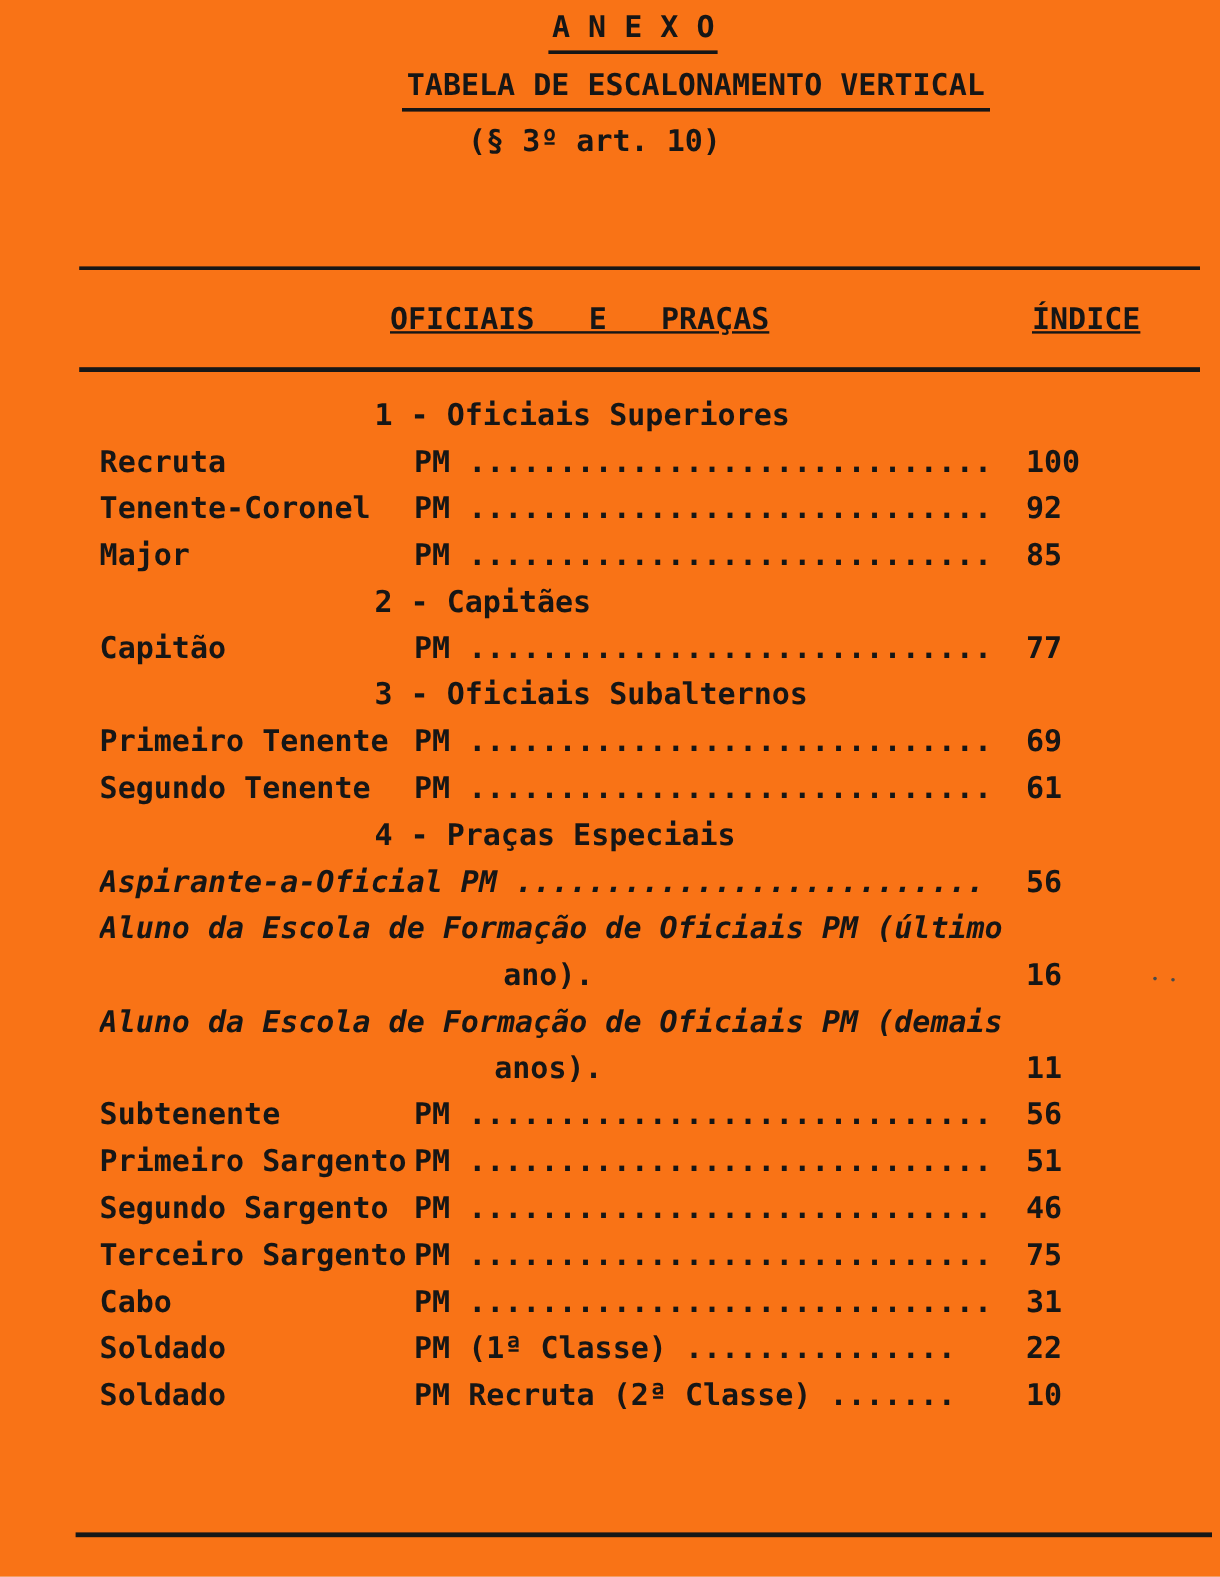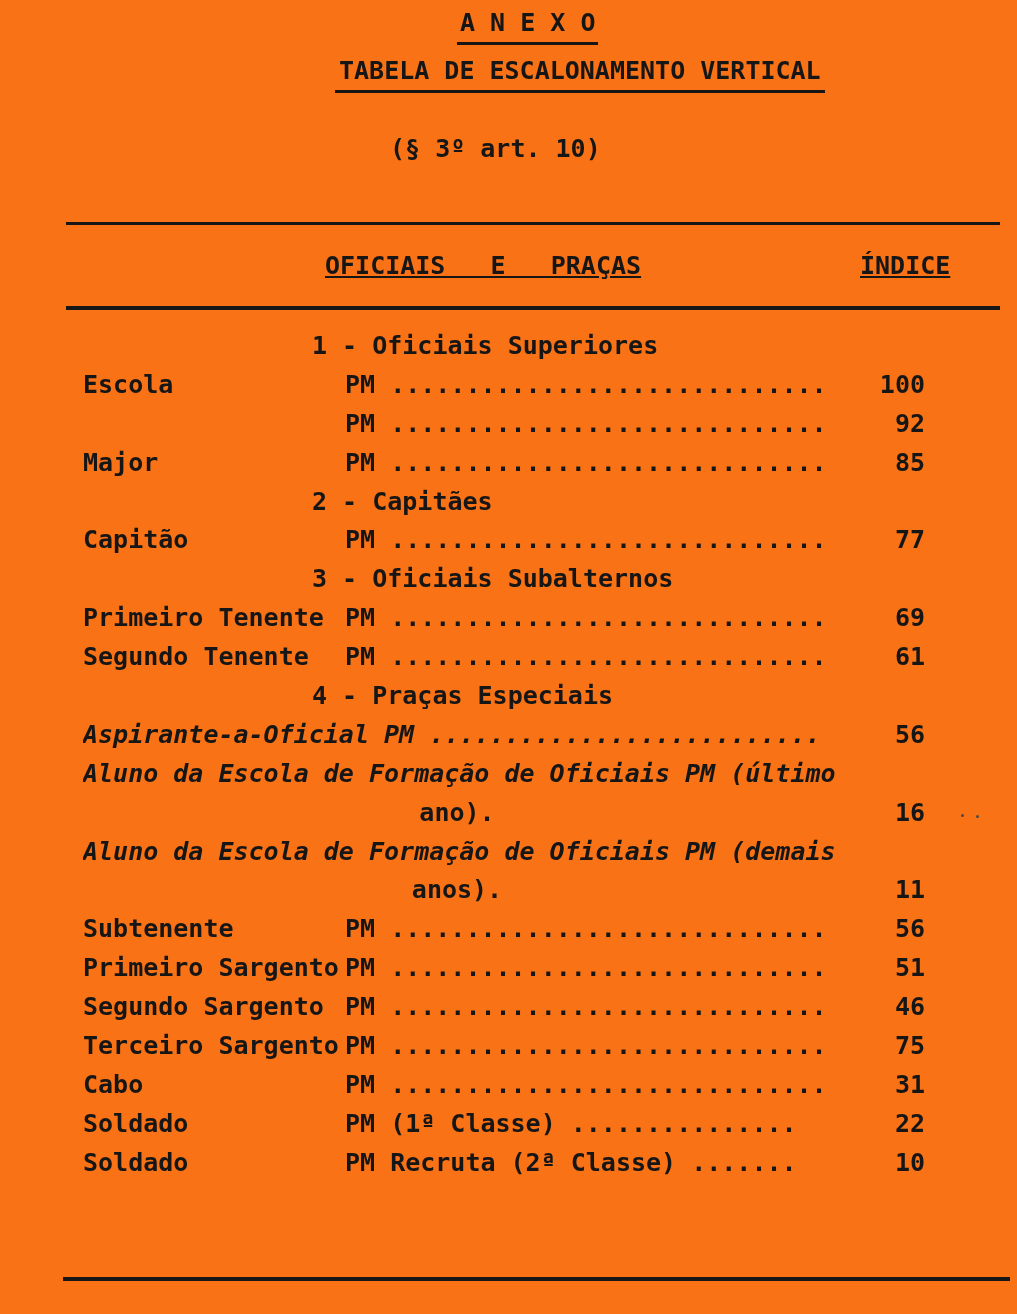--- a/index.html
+++ b/index.html
@@ -9,40 +9,40 @@
     margin:0 auto;
     background:#f97316;
     color:#161616;
     font-family:"DejaVu Sans Mono", "Liberation Mono", monospace;
     font-weight:700;
     overflow:hidden;
   }
   .title{position:absolute;font-size:25px;white-space:pre;letter-spacing:0;}
   .t1{left:457px;top:8px;border-bottom:3px solid #161616;padding:0 3px 5px 3px;}
   .t2{left:290px;top:56px;border-bottom:3px solid #161616;padding:0 4px 5px 4px;margin-left:45px;}
-  .t3{left:390px;top:103px;margin-top:31px;}
+  .t3{left:390px;top:103px;}
   .rule{position:absolute;background:#171717;}
   .rule-top{left:66px;top:222px;width:934px;height:3px;}
   .rule-mid{left:66px;top:306px;width:934px;height:4px;}
   .rule-bottom{left:63px;top:1277px;width:947px;height:4px;}
   .thead{position:absolute;top:251px;font-size:25px;white-space:pre;text-decoration:underline;}
   .thead-col1{left:325px;}
   .thead-col2{left:860px;text-align:center;}
   .rows{position:absolute;left:83px;top:327px;width:842px;}
   .row{
     display:grid;
     grid-template-columns:262px 1fr 70px;
     height:38.9px;line-height:38.9px;
     font-size:25px;white-space:pre;
     overflow:visible;
   }
   .row span{display:block;overflow:hidden;}
   .cell-name{grid-column:1;}
   .cell-detail{grid-column:2;}
-  .cell-value{grid-column:3;text-align:right;}
+  .cell-value{grid-column:3;}
   .cell-section{grid-column:1 / 3;padding-left:229px;}
   .cell-wide{grid-column:1 / 3;font-style:italic;}
   .cell-cont{grid-column:1 / 3;text-align:center;padding-right:24px;}
   .speck{position:absolute;background:#4a4a4a;border-radius:50%;}
   .s1{left:961px;top:814px;width:3px;height:3px;}
   .s2{left:976px;top:815px;width:3px;height:3px;}
 </style>
 </head>
 <body>
 
@@ -54,22 +54,22 @@
 
   <div class="rule rule-top"></div>
 
   <div class="thead thead-col1">OFICIAIS   E   PRAÇAS</div>
   <div class="thead thead-col2">ÍNDICE</div>
 
   <div class="rule rule-mid"></div>
 
   <div class="rows" id="rows">
       <div class="row"><span class="cell-section">1 - Oficiais Superiores</span></div>
-      <div class="row"><span class="cell-name">Escola</span><span class="cell-detail">PM .............................</span><span class="cell-value">100</span></div>
-      <div class="row"><span class="cell-detail">PM .............................</span><span class="cell-value">92</span></div>
+      <div class="row"><span class="cell-name">Recruta</span><span class="cell-detail">PM .............................</span><span class="cell-value">100</span></div>
+      <div class="row"><span class="cell-name">Tenente-Coronel</span><span class="cell-detail">PM .............................</span><span class="cell-value">92</span></div>
       <div class="row"><span class="cell-name">Major</span><span class="cell-detail">PM .............................</span><span class="cell-value">85</span></div>
       <div class="row"><span class="cell-section">2 - Capitães</span></div>
       <div class="row"><span class="cell-name">Capitão</span><span class="cell-detail">PM .............................</span><span class="cell-value">77</span></div>
       <div class="row"><span class="cell-section">3 - Oficiais Subalternos</span></div>
       <div class="row"><span class="cell-name">Primeiro Tenente</span><span class="cell-detail">PM .............................</span><span class="cell-value">69</span></div>
       <div class="row"><span class="cell-name">Segundo Tenente</span><span class="cell-detail">PM .............................</span><span class="cell-value">61</span></div>
       <div class="row"><span class="cell-section">4 - Praças Especiais</span></div>
       <div class="row"><span class="cell-wide">Aspirante-a-Oficial PM ..........................</span><span class="cell-value">56</span></div>
       <div class="row"><span class="cell-wide">Aluno da Escola de Formação de Oficiais PM (último</span><span class="cell-value"></span></div>
       <div class="row"><span class="cell-cont">ano).</span><span class="cell-value">16</span></div>

